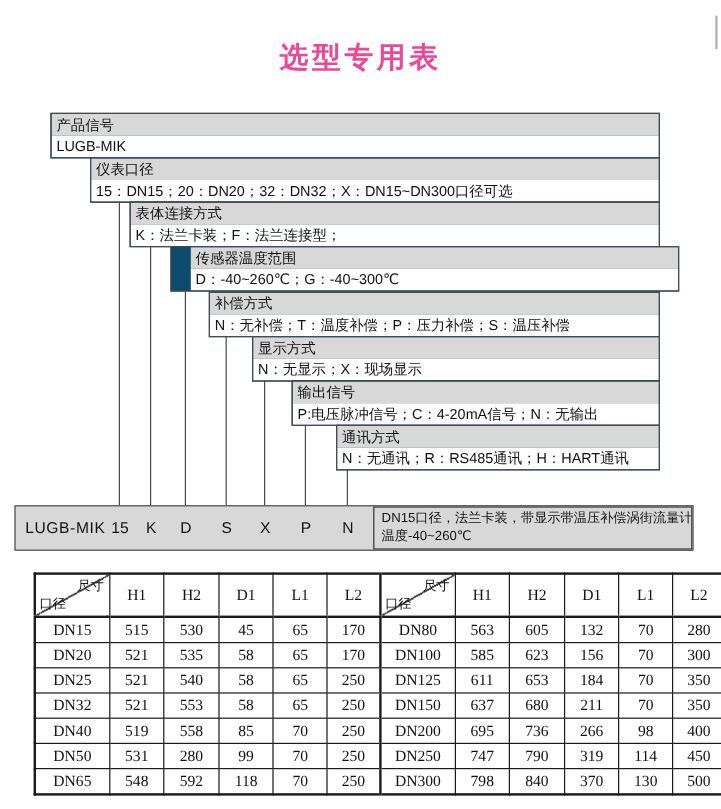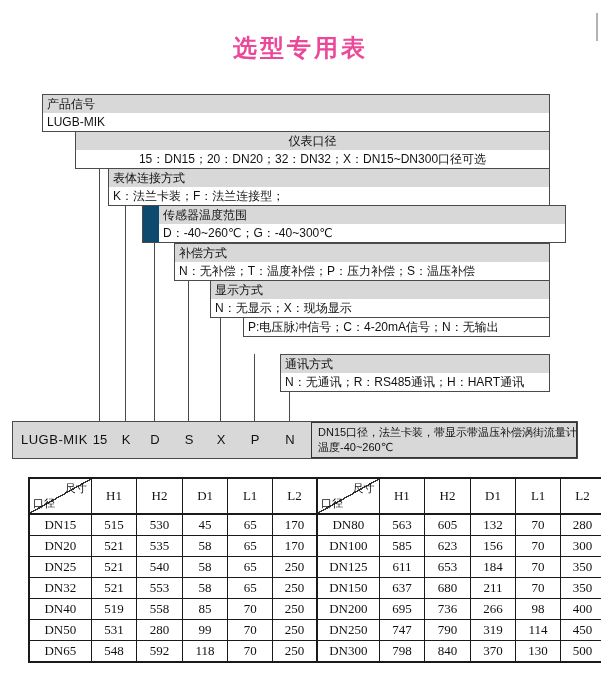--- a/index.html
+++ b/index.html
@@ -65,41 +65,42 @@
 
 <div id="page">
 
   <div class="page-title">选型专用表</div>
   <div class="edge-tick"></div>
 
   <div class="spec-box" style="left:42px;top:94px;width:506px;">
     <div class="hdr">产品信号</div>
     <div class="val">LUGB-MIK</div>
   </div>
-  <div class="spec-box" style="left:75px;top:131px;width:473px;text-align:center;">
+  <div class="spec-box" style="left:75px;top:131px;width:473px;">
     <div class="hdr">仪表口径</div>
     <div class="val">15：DN15；20：DN20；32：DN32；X：DN15~DN300口径可选</div>
   </div>
   <div class="spec-box" style="left:108px;top:168px;width:440px;">
     <div class="hdr">表体连接方式</div>
     <div class="val">K：法兰卡装；F：法兰连接型；</div>
   </div>
   <div class="spec-box" style="left:142px;top:205px;width:406px;padding-left:16px;">
     <div class="hdr">传感器温度范围</div>
     <div class="val">D：-40~260℃；G：-40~300℃</div>
   </div>
   <div class="spec-box" style="left:174px;top:243px;width:374px;">
     <div class="hdr">补偿方式</div>
     <div class="val">N：无补偿；T：温度补偿；P：压力补偿；S：温压补偿</div>
   </div>
   <div class="spec-box" style="left:210px;top:280px;width:338px;">
     <div class="hdr">显示方式</div>
     <div class="val">N：无显示；X：现场显示</div>
   </div>
   <div class="spec-box" style="left:243px;top:317px;width:305px;">
+    <div class="hdr">输出信号</div>
     <div class="val">P:电压脉冲信号；C：4-20mA信号；N：无输出</div>
   </div>
   <div class="spec-box" style="left:280px;top:354px;width:268px;">
     <div class="hdr">通讯方式</div>
     <div class="val">N：无通讯；R：RS485通讯；H：HART通讯</div>
   </div>
 
   <div class="vline" style="left:99px;top:168px;height:253px;"></div>
   <div class="vline" style="left:125px;top:205px;height:216px;"></div>
   <div class="vline" style="left:154px;top:242px;height:179px;"></div>

